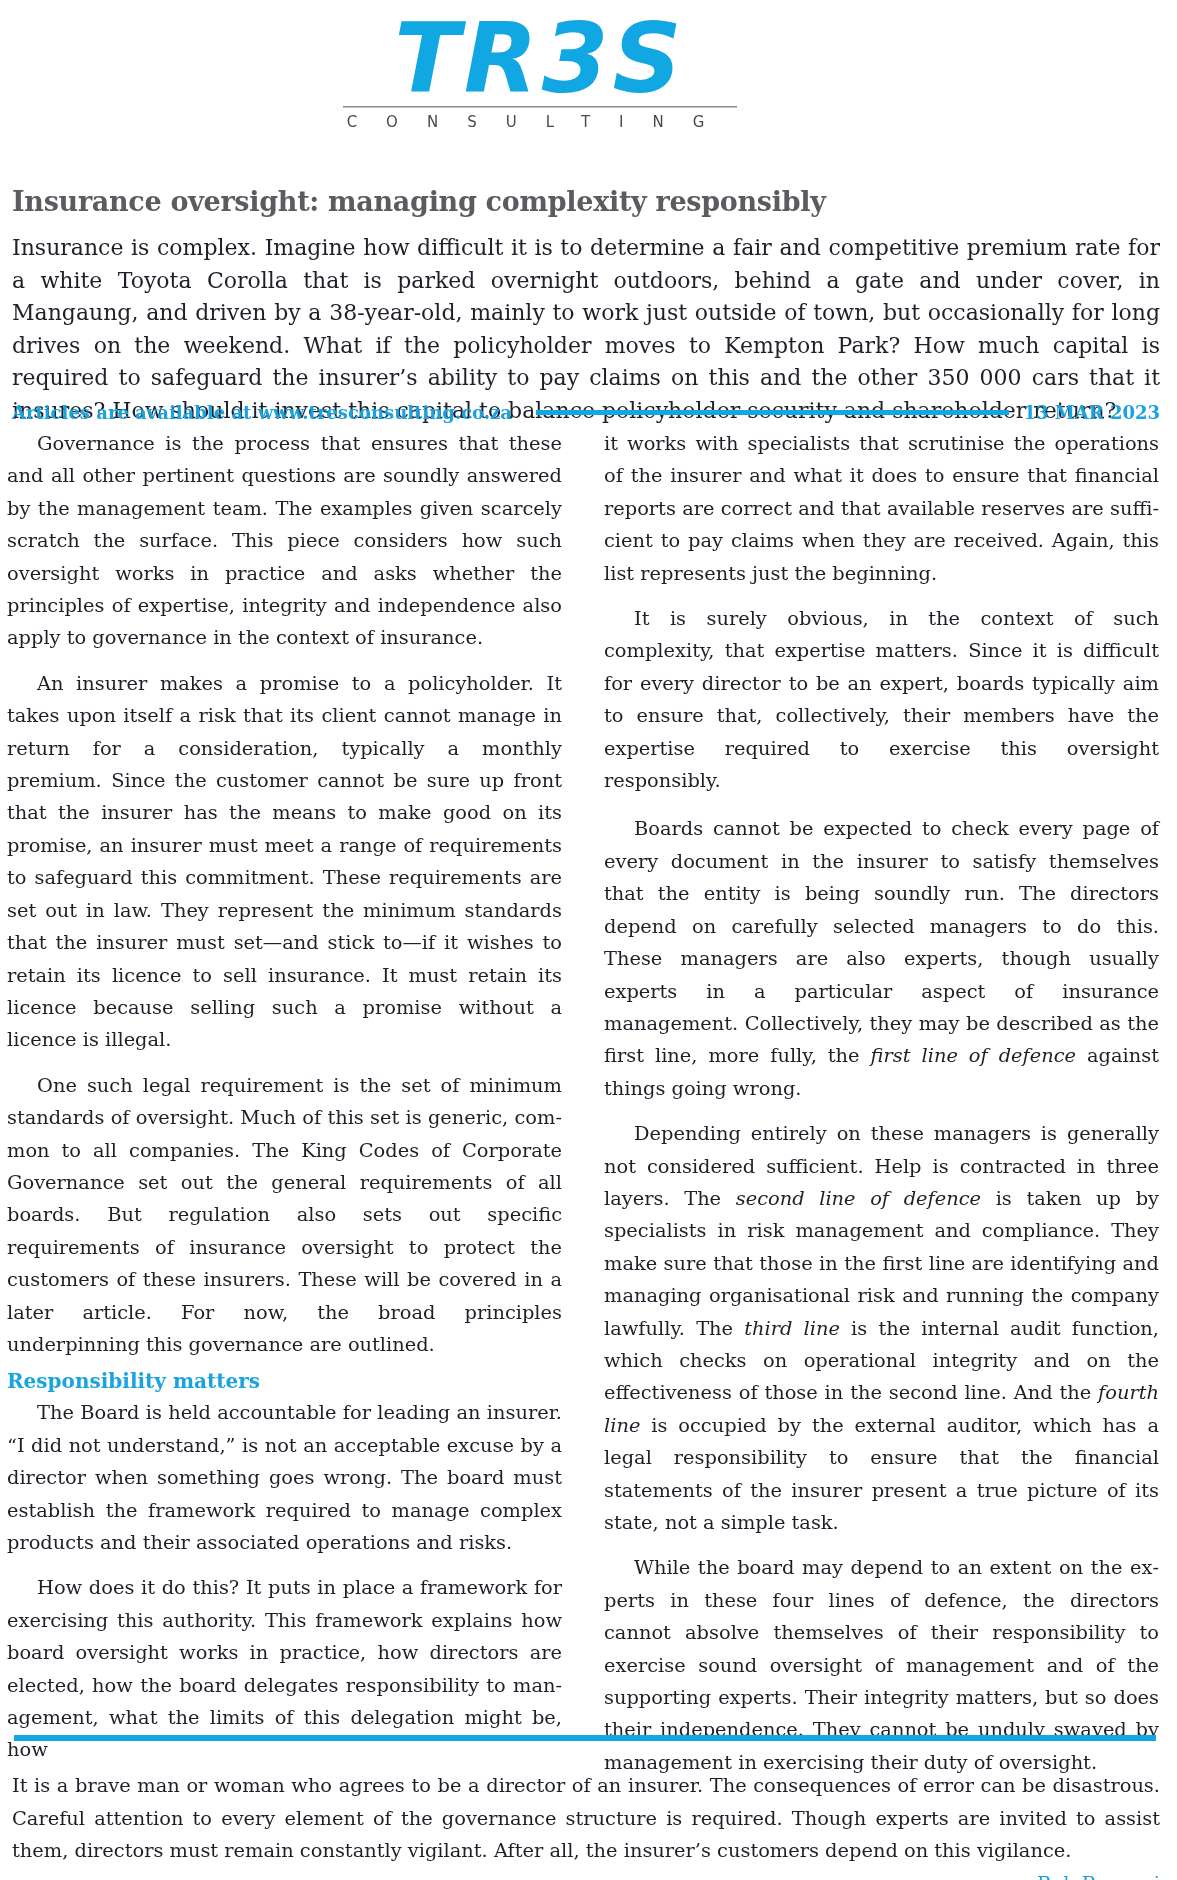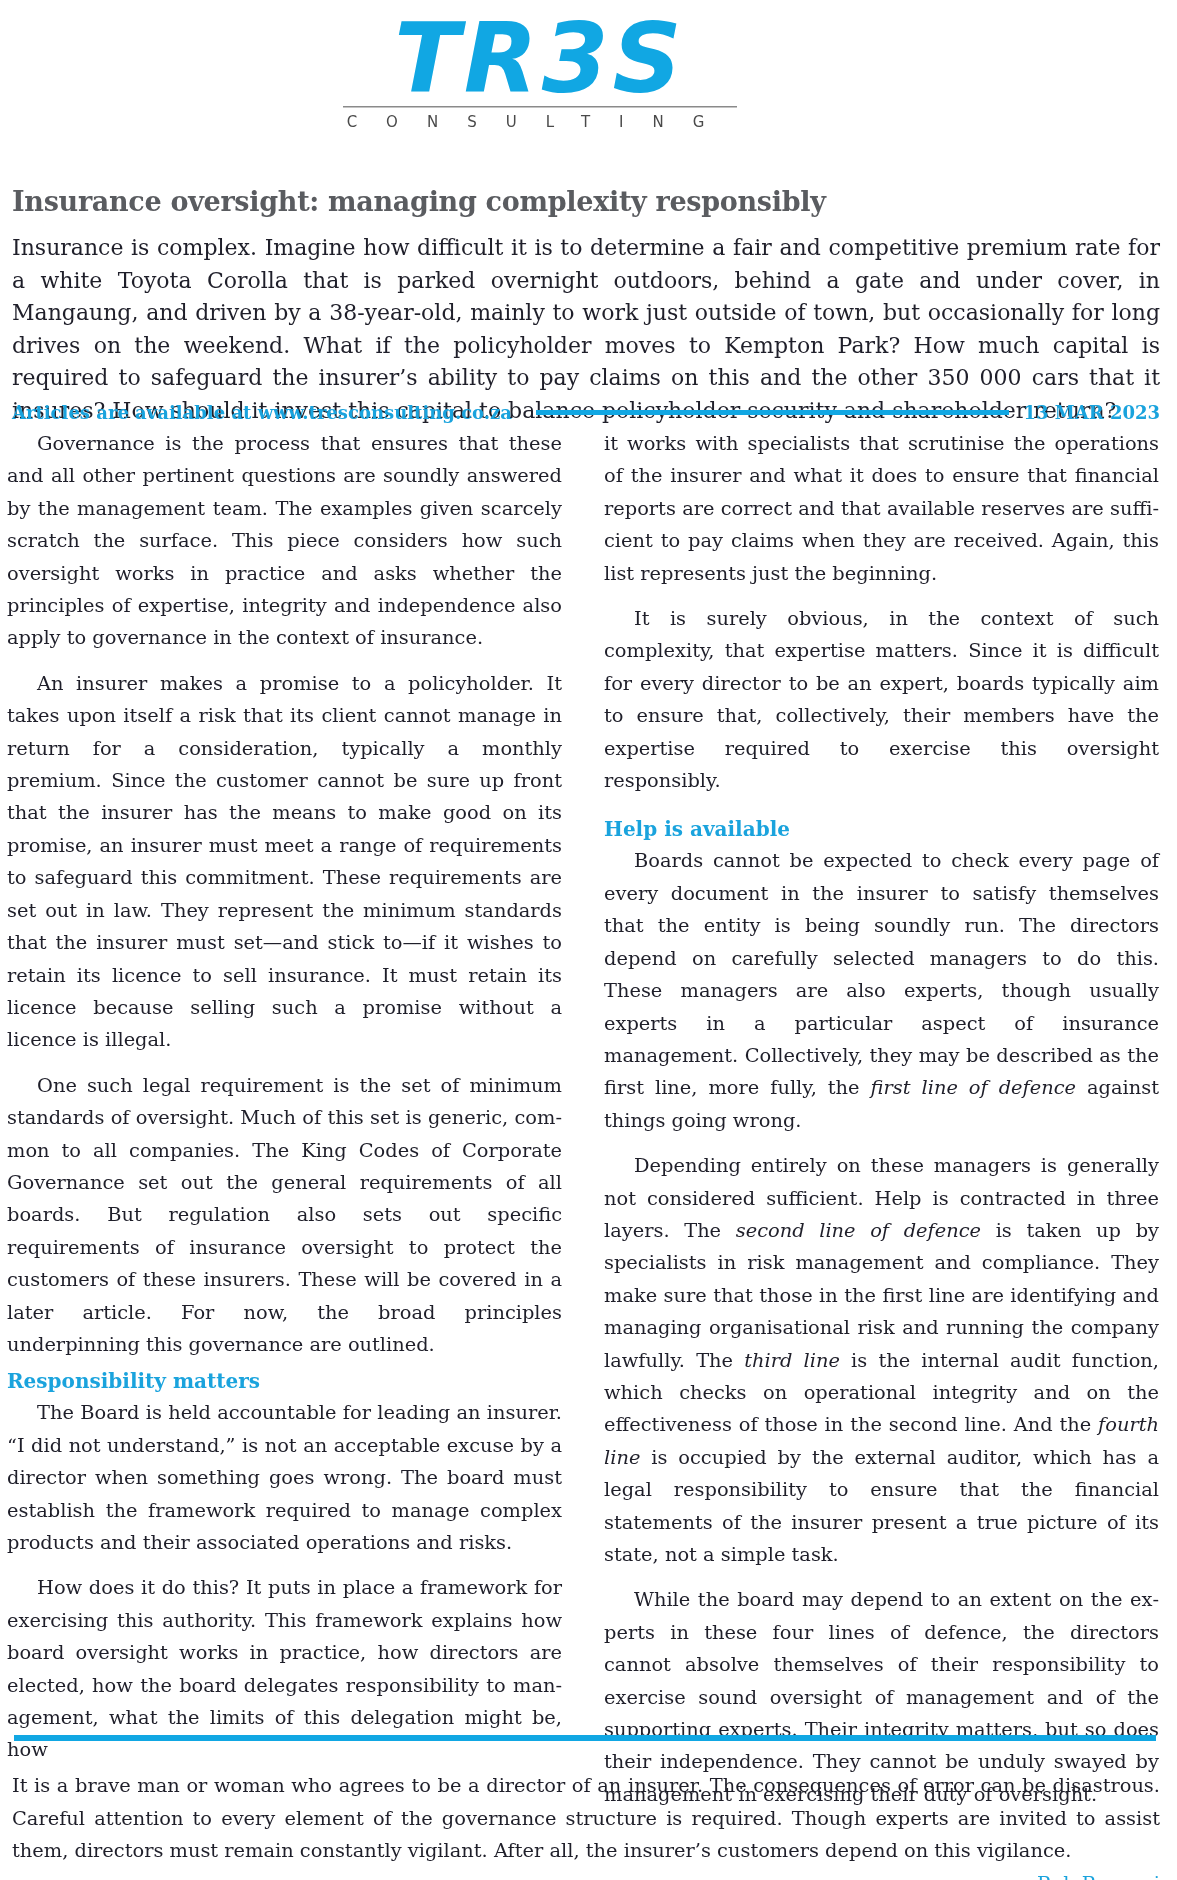--- a/index.html
+++ b/index.html
@@ -51,21 +51,20 @@
   <p>An insurer makes a promise to a policyholder. It takes upon itself a risk that its client cannot manage in return for a consideration, typically a monthly premium. Since the customer cannot be sure up front that the insurer has the means to make good on its promise, an insurer must meet a range of requirements to safeguard this commit­ment. These requirements are set out in law. They repre­sent the minimum standards that the insurer must set—and stick to—if it wishes to retain its licence to sell in­surance. It must retain its licence because selling such a promise without a licence is illegal.</p>
   <p style="margin-bottom:4px">One such legal requirement is the set of minimum standards of oversight. Much of this set is generic, com­mon to all companies. The King Codes of Corporate Gov­ernance set out the general requirements of all boards. But regulation also sets out specific requirements of in­surance oversight to protect the customers of these insurers. These will be covered in a later article. For now, the broad principles underpinning this governance are outlined.</p>
   <h3>Responsibility matters</h3>
   <p>The Board is held accountable for leading an insurer. “I did not understand,” is not an acceptable excuse by a director when something goes wrong. The board must establish the framework required to manage complex products and their associated operations and risks.</p>
   <p>How does it do this? It puts in place a framework for exercising this authority. This framework explains how board oversight works in practice, how directors are elected, how the board delegates responsibility to man­agement, what the limits of this delegation might be, how</p>
 </div>
 
 <div class="col right">
   <p class="noindent">it works with specialists that scrutinise the operations of the insurer and what it does to ensure that financial re­ports are correct and that available reserves are suffi­cient to pay claims when they are received. Again, this list represents just the beginning.</p>
   <p style="margin-bottom:16px">It is surely obvious, in the context of such complexity, that expertise matters. Since it is difficult for every direc­tor to be an expert, boards typically aim to ensure that, collectively, their members have the expertise required to exercise this oversight responsibly.</p>
-  <h3>Help is available</h3>
   <p><span>Boards cannot be expected to check every page of every document in the insurer to satisfy themselves that the entity is being soundly run. The directors depend on carefully selected managers to do this. These managers are also experts, though usually experts in a particular aspect of insurance management. Collectively, they may be described as the first line, more fully, the </span><em>first line of defence</em><span> against things going wrong.</span></p>
   <p><span>Depending entirely on these managers is generally not considered sufficient. Help is contracted in three lay­ers. The </span><em>second line of defence</em><span> is taken up by specialists in risk management and compliance. They make sure that those in the first line are identifying and managing organ­isational risk and running the company lawfully. The </span><em>third line</em><span> is the internal audit function, which checks on operational integrity and on the effectiveness of those in the second line. And the </span><em>fourth line</em><span> is occupied by the external auditor, which has a legal responsibility to ensure that the financial statements of the insurer present a true picture of its state, not a simple task.</span></p>
   <p>While the board may depend to an extent on the ex­perts in these four lines of defence, the directors cannot absolve themselves of their responsibility to exercise sound oversight of management and of the supporting experts. Their integrity matters, but so does their independence. They cannot be unduly swayed by man­agement in exercising their duty of oversight.</p>
 </div>
 
 <div class="bottom-rule"></div>
 
 <div class="outro">
   <span>It is a brave man or woman who agrees to be a director of an insurer. The consequences of error can be disastrous. Careful attention to every element of the governance structure is required. Though experts are invited to assist them, directors must remain constantly vigilant. After all, the insurer’s customers depend on this vigilance.</span>
   <span class="author">Rob Rusconi</span>

